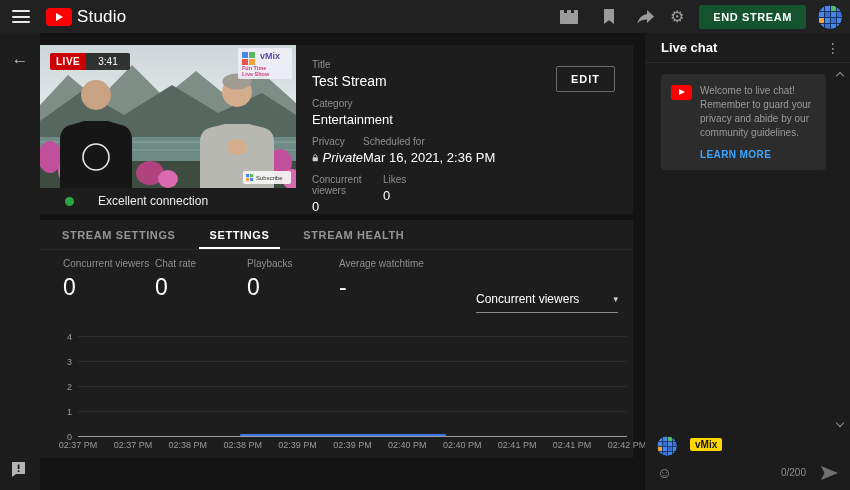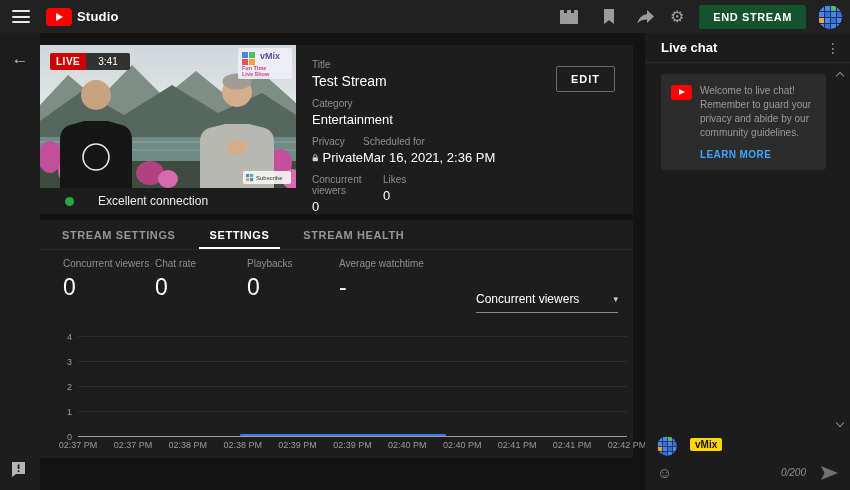--- a/index.html
+++ b/index.html
@@ -10,21 +10,21 @@
     -webkit-font-smoothing:antialiased;
   }
   
   .topbar { position:absolute; top:0; left:0; right:0; height:33px; background:#212121;
     display:flex; align-items:center; padding:0 8px 0 12px; z-index:5; }
   .hamburger { width:18px; height:13px; display:flex; flex-direction:column; justify-content:space-between; cursor:pointer; margin-right:16px; }
   .hamburger span { display:block; height:2px; background:#e8e8e8; border-radius:1px; }
   .yt-logo { width:26px; height:18px; background:#f00; border-radius:4px; position:relative; margin-right:5px; }
   .yt-logo:after { content:""; position:absolute; left:10px; top:5px; border-left:7px solid #fff;
     border-top:4px solid transparent; border-bottom:4px solid transparent; }
-  .brand { color:#fff; font-size:13px; font-weight:700; letter-spacing:.2px; }
+  .brand { color:#fff; font-size:17px; font-weight:400; letter-spacing:.2px; }
   .topbar .spacer { flex:1; }
   .tb-icon { color:#9b9b9b; display:flex; align-items:center; justify-content:center; width:24px; height:24px; cursor:pointer; }
   .tb-icon svg { display:block; }
   .gear-glyph { font-size:16px; line-height:1; color:#9b9b9b; }
   .end-stream { background:#14532d; color:#fff; border:none; font-family:inherit; font-size:11px; font-weight:700;
     letter-spacing:.6px; padding:6px 14px; border-radius:2px; margin:0 12px 0 10px; cursor:pointer; }
   .avatar24 { width:24px; height:24px; border-radius:50%; overflow:hidden; cursor:pointer; }
   
   .left-rail { position:absolute; top:33px; left:0; width:40px; bottom:0; background:#1d1d1d; }
   .back-btn { position:absolute; top:12px; left:0; width:40px; height:28px; display:flex; align-items:center; justify-content:center;
@@ -37,21 +37,21 @@
   .thumb svg { display:block; width:256px; height:143px; }
   .live-badge { position:absolute; left:10px; top:8px; display:flex; font-size:10px; font-weight:700; border-radius:2px; overflow:hidden; }
   .live-badge .live { background:#c00; color:#fff; padding:3px 6px; letter-spacing:.5px; }
   .live-badge .time { background:rgba(20,20,20,.85); color:#fff; padding:3px 12px; font-weight:500; }
   .meta { position:absolute; left:272px; top:14px; right:80px; }
   .m-label { font-size:10px; color:#8f8f8f; margin-bottom:3px; }
   .m-value { font-size:14px; font-weight:500; color:#fff; }
   .m-group { margin-bottom:9px; }
   .m-row { display:flex; }
   .m-col1 { width:51px; } .m-col2 { flex:1; } .m-colv { width:71px; }
-  .priv-val { display:flex; align-items:center; gap:4px; }
+  .priv-val { display:flex; align-items:center; gap:4px;font-style:italic; }
   .edit-btn { position:absolute; right:18px; top:21px; background:transparent; color:#fff; border:1px solid #6a6a6a;
     font-family:inherit; font-size:11px; font-weight:700; letter-spacing:1px; padding:6px 14px; border-radius:2px; cursor:pointer; }
   .conn-row { position:absolute; left:0; right:0; bottom:0; height:26px; display:flex; align-items:center; }
   .conn-dot { width:9px; height:9px; border-radius:50%; background:#2ba640; margin-left:25px; }
   .conn-text { margin-left:24px; font-size:12px; color:#ececec; }
   
   .card2 { left:40px; top:220px; width:593px; height:238px; overflow:visible; }
   .tabs { display:flex; padding-left:11px; border-bottom:1px solid #2a2a2a; }
   .tab { padding:9px 11px 6px; margin-right:12px; font-size:11px; font-weight:700; letter-spacing:.6px;
     color:#969696; border-bottom:2px solid transparent; cursor:pointer; }
@@ -90,21 +90,21 @@
   .chat-input { position:absolute; left:0; right:0; bottom:0; padding:8px 12px 10px; }
   .ci-row1 { display:flex; }
   .avatar20 { width:20px; height:20px; border-radius:50%; overflow:hidden; flex:none; margin-top:2px; }
   .ci-main { flex:1; margin-left:13px; }
   .name-badge { display:inline-block; background:#ffd600; color:#111; font-size:10px; font-weight:700;
     padding:1px 5px; border-radius:2px; }
   .say { margin-top:7px; font-size:11px; color:#8f8f8f; border-bottom:1px solid #4d4d4d; padding-bottom:5px; cursor:text; }
   .ci-row2 { display:flex; align-items:center; margin-top:9px; }
   .emoji-btn { font-size:15px; color:#8f8f8f; cursor:pointer; line-height:1; }
   .ci-row2 .fill { flex:1; }
-  .char-count { font-size:10px; color:#8f8f8f;font-style:italic; }
+  .char-count { font-size:10px; color:#8f8f8f; }
   .send-btn { margin-left:14px; cursor:pointer; display:flex; }
 </style>
 </head>
 <body>
 
 <div class="topbar">
   <div class="hamburger">
       <span></span>
       <span></span>
       <span></span>

